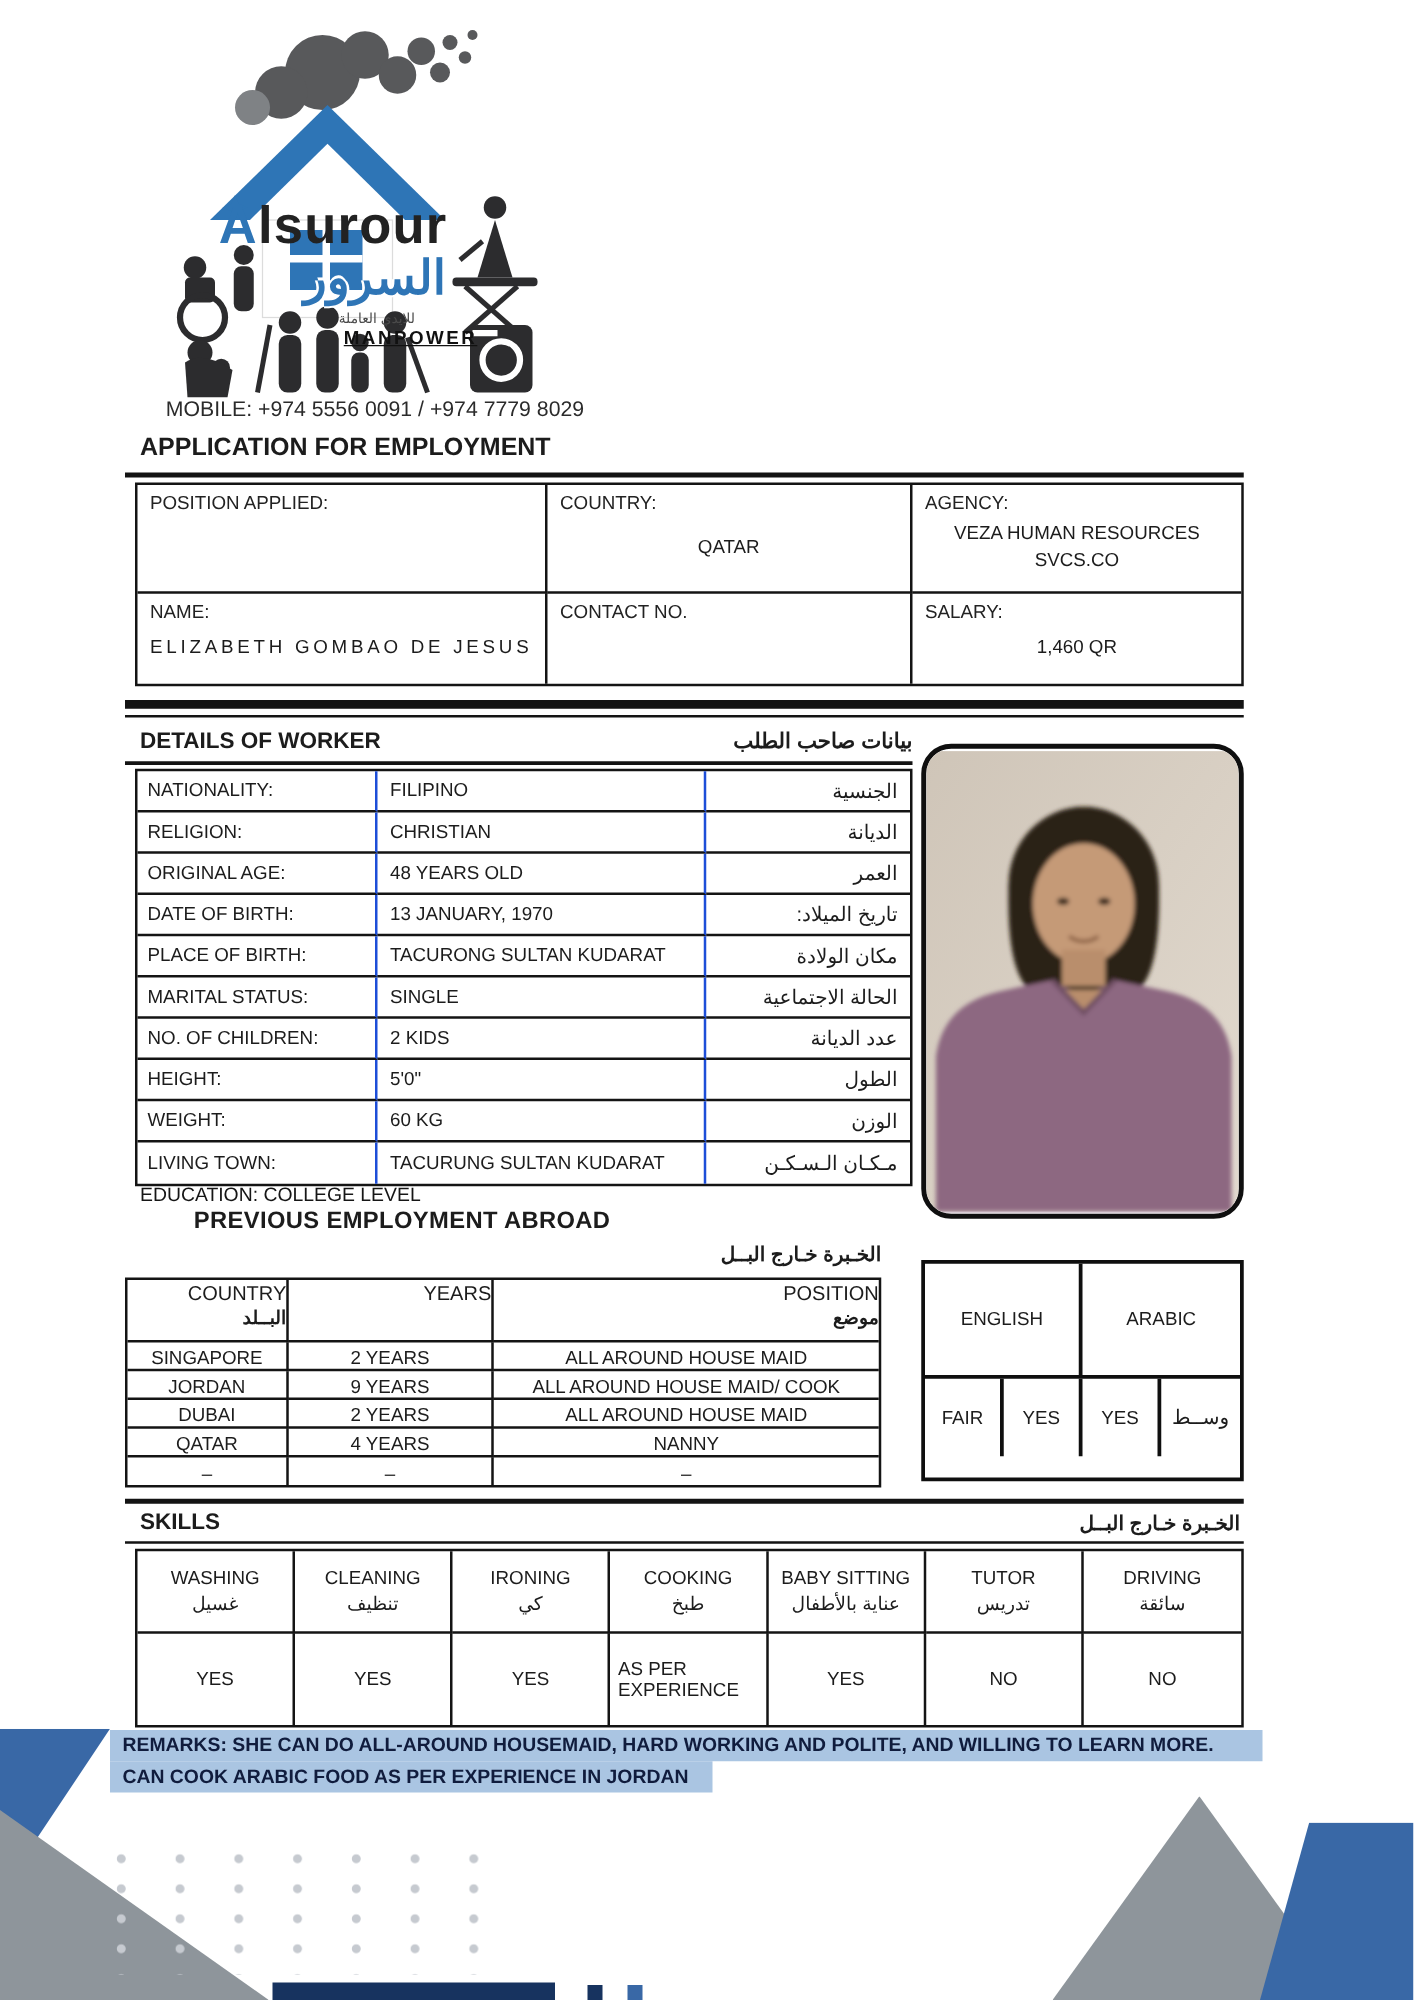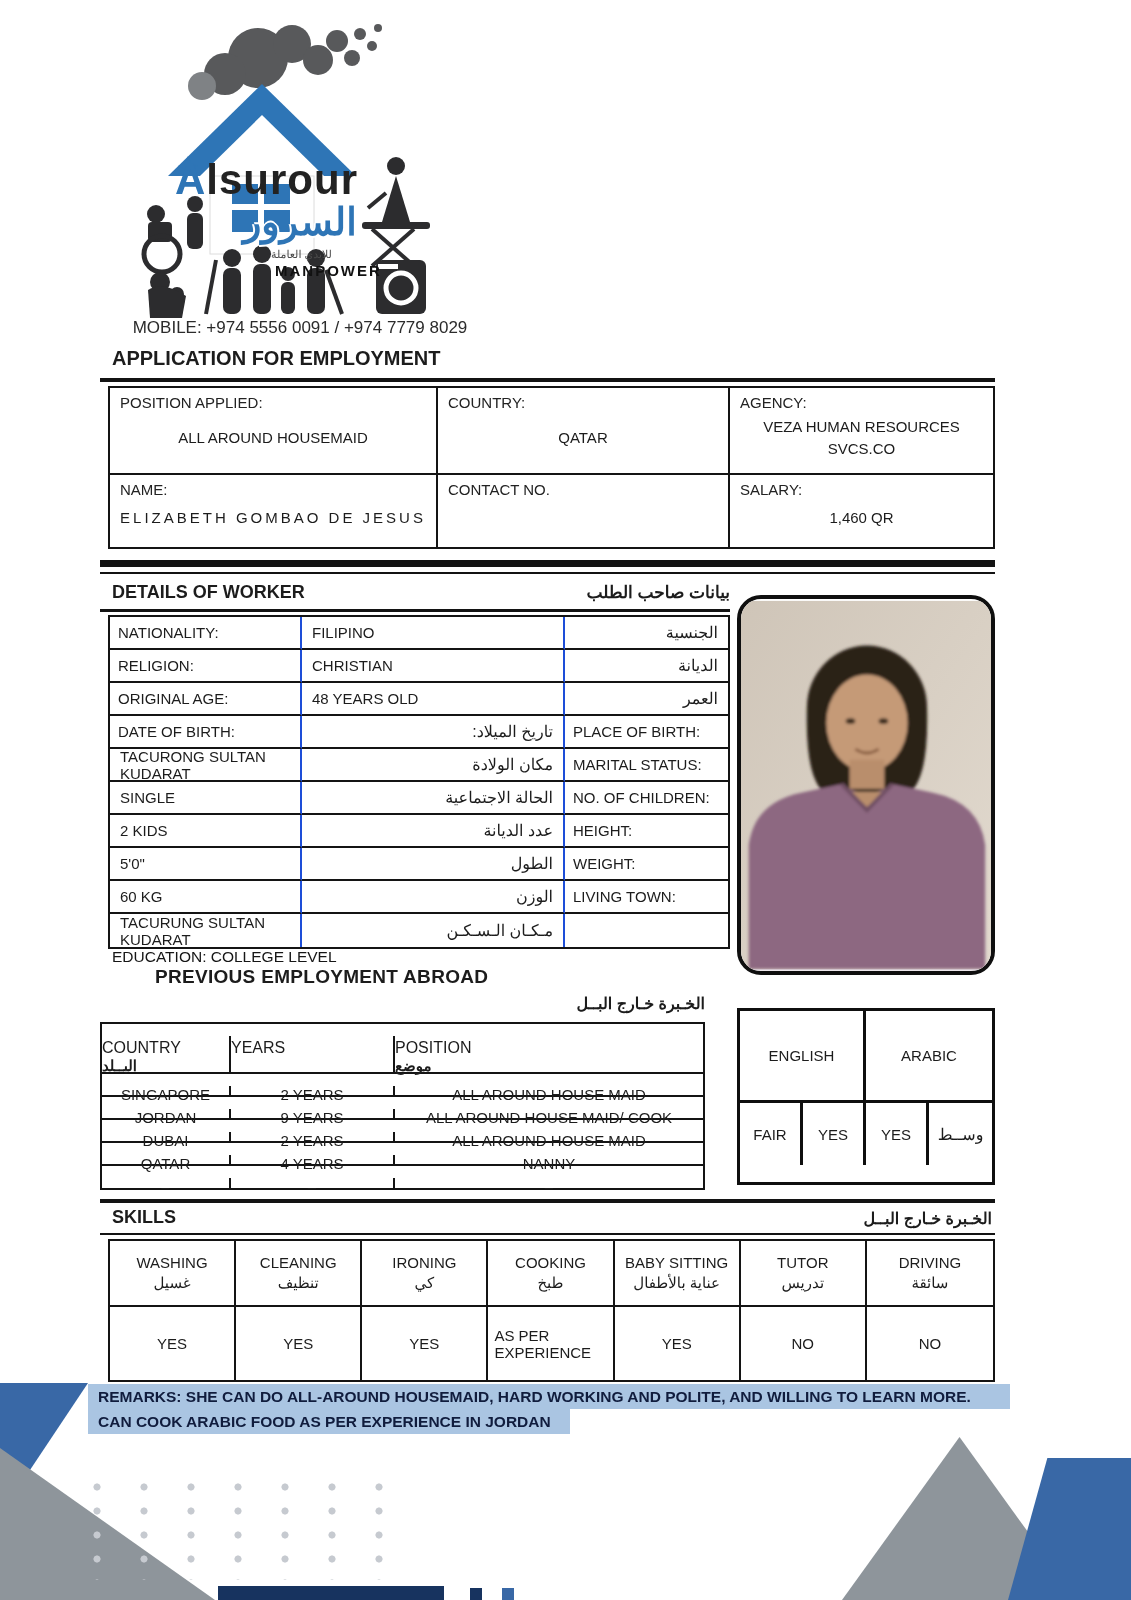--- a/index.html
+++ b/index.html
@@ -8,21 +8,21 @@
   .abs{position:absolute;box-sizing:border-box;}
 
   
   .logo-wrap{left:105px;top:8px;width:380px;height:310px;}
   .logo-svg{position:absolute;left:0;top:0;width:100%;height:100%;}
   .logo-brand{position:absolute;left:70px;top:148px;font-size:42px;font-weight:bold;color:#222;letter-spacing:1px;}
   .logo-brand::first-letter{color:#2e75b6;}
   .logo-brand-ar{position:absolute;left:138px;top:192px;font-size:38px;font-weight:bold;color:#2e75b6;direction:rtl;
                  text-shadow:-2px 0 #fff,2px 0 #fff,0 -2px #fff,0 2px #fff;}
   .logo-tagline{position:absolute;left:166px;top:240px;font-size:11px;color:#4a4a4a;direction:rtl;}
-  .logo-manpower{position:absolute;left:170px;top:254px;font-size:15px;font-weight:bold;letter-spacing:2px;color:#111;}
+  .logo-manpower{position:absolute;left:170px;top:254px;font-size:15px;font-weight:bold;letter-spacing:2px;color:#111;text-decoration:underline;}
   .mobile{left:100px;top:318px;width:400px;text-align:center;font-size:17px;color:#2b2b2b;}
 
   
   .app-title{left:112px;top:347px;font-size:20px;font-weight:bold;}
   .rule{background:#131313;}
   .rule-title{left:100px;top:378px;width:895px;height:4px;}
   .app-table{left:108px;top:386px;width:887px;display:grid;grid-template-columns:328px 292px 1fr;
              grid-template-rows:87px 72px;border:2.5px solid #141414;}
   .app-cell{border-right:2.5px solid #141414;border-bottom:2.5px solid #141414;display:flex;flex-direction:column;}
   .app-cell:nth-child(3n){border-right:none;}
@@ -53,22 +53,22 @@
 
   
   .photo-frame{left:737px;top:595px;width:258px;height:380px;border:4px solid #0f0f0f;border-radius:24px;overflow:hidden;}
   .photo-frame svg{display:block;width:100%;height:100%;}
 
   
   .prev-title{left:155px;top:966px;font-size:19px;font-weight:bold;letter-spacing:.3px;}
   .prev-title-ar{left:440px;top:994px;width:265px;font-size:16px;font-weight:bold;direction:rtl;}
   .emp-table{left:100px;top:1022px;width:605px;display:grid;grid-template-columns:129px 164px 1fr;
              grid-template-rows:50px 23px 23px 23px 23px 22px;border:2.5px solid #141414;}
-  .emp-cell{border-right:2.5px solid #141414;border-bottom:2.5px solid #141414;display:flex;align-items:flex-start;justify-content:center;
-            text-align:center;font-size:15px;margin-top:12px;}
+  .emp-cell{border-right:2.5px solid #141414;border-bottom:2.5px solid #141414;display:flex;align-items:flex-end;justify-content:center;
+            text-align:center;font-size:15px;}
   .emp-cell:nth-child(3n){border-right:none;}
   .emp-cell:nth-child(n+16){border-bottom:none;}
   .emp-h{flex-direction:column;justify-content:flex-start;padding-top:3px;font-size:16px;}
   .emp-h .ar{direction:rtl;font-weight:bold;font-size:15px;font-family:Liberation Serif, serif;}
 
   
   .lang-table{left:737px;top:1008px;width:258px;height:177px;border:3px solid #0f0f0f;}
   .lang-top{height:92px;display:grid;grid-template-columns:1fr 1fr;border-bottom:3px solid #0f0f0f;box-sizing:border-box;}
   .lang-cell{display:flex;align-items:center;justify-content:center;font-size:15px;}
   .lang-top .lang-cell:first-child{border-right:3px solid #0f0f0f;}
@@ -183,21 +183,20 @@
     <div class="logo-manpower">MANPOWER</div>
   </div>
   <div class="abs mobile">MOBILE: +974 5556 0091 / +974 7779 8029</div>
 
   <div class="abs app-title">APPLICATION FOR EMPLOYMENT</div>
   <div class="abs rule rule-title"></div>
 
   <div class="abs app-table">
     <div class="app-cell">
       <div class="app-lbl">POSITION APPLIED:</div>
-      <div class="app-val">ALL AROUND HOUSEMAID</div>
     </div>
     <div class="app-cell">
       <div class="app-lbl">COUNTRY:</div>
       <div class="app-val">QATAR</div>
     </div>
     <div class="app-cell">
       <div class="app-lbl">AGENCY:</div>
       <div class="app-val val-agency">VEZA HUMAN RESOURCES SVCS.CO</div>
     </div>
     <div class="app-cell">
@@ -225,20 +224,21 @@
     <div class="det-cell det-lbl">NATIONALITY:</div>
     <div class="det-cell det-val">FILIPINO</div>
     <div class="det-cell det-ar">الجنسية</div>
     <div class="det-cell det-lbl">RELIGION:</div>
     <div class="det-cell det-val">CHRISTIAN</div>
     <div class="det-cell det-ar">الديانة</div>
     <div class="det-cell det-lbl">ORIGINAL AGE:</div>
     <div class="det-cell det-val">48 YEARS OLD</div>
     <div class="det-cell det-ar">العمر</div>
     <div class="det-cell det-lbl">DATE OF BIRTH:</div>
+    <div class="det-cell det-val">13 JANUARY, 1970</div>
     <div class="det-cell det-ar">تاريخ الميلاد:</div>
     <div class="det-cell det-lbl">PLACE OF BIRTH:</div>
     <div class="det-cell det-val">TACURONG SULTAN KUDARAT</div>
     <div class="det-cell det-ar">مكان الولادة</div>
     <div class="det-cell det-lbl">MARITAL STATUS:</div>
     <div class="det-cell det-val">SINGLE</div>
     <div class="det-cell det-ar">الحالة الاجتماعية</div>
     <div class="det-cell det-lbl">NO. OF CHILDREN:</div>
     <div class="det-cell det-val">2 KIDS</div>
     <div class="det-cell det-ar">عدد الديانة</div>

